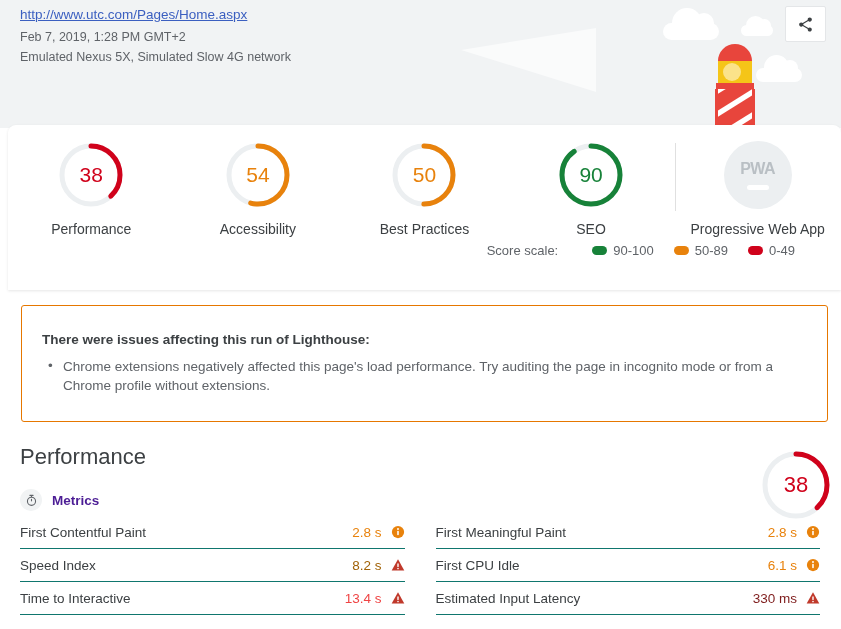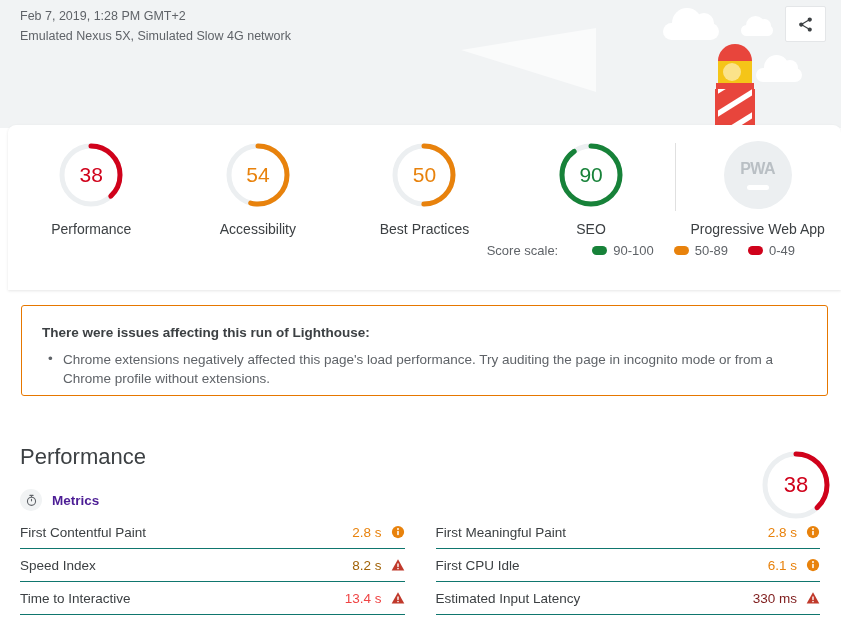--- a/index.html
+++ b/index.html
@@ -136,25 +136,25 @@
     padding: 0 46px 0 0; margin-top: 6px;
     font-size: 13px; color: #5f6368;
   }
   .scale-label { margin-right: 14px; }
   .scale-item { display: flex; align-items: center; margin-left: 20px; }
   .pill { width: 15px; height: 9px; border-radius: 5px; margin-right: 6px; }
 
   
   .warn-box {
     position: absolute; left: 21px; top: 305px;
-    width: 807px; height: 91px;
+    width: 807px; height: 117px;
     border: 1px solid #e67700;
     border-radius: 3px;
     background: #fff;
-    padding: 19px 20px;
+    padding: 26px 20px;
   }
   .warn-title { font-size: 13.5px; font-weight: bold; color: #3c4043; margin-bottom: 10px; }
   .warn-list { list-style: none; }
   .warn-item {
     position: relative; padding-left: 21px;
     font-size: 13.5px; color: #5f6368; line-height: 19px;
   }
   .warn-item::before {
     content: "\2022"; position: absolute; left: 6px; top: -1px; color: #5f6368;
   }
@@ -219,20 +219,21 @@
         <div class="tower">
           <div class="stripe" style="top:-2px"></div>
           <div class="stripe" style="top:21px"></div>
           <div class="stripe" style="top:44px"></div>
 
         </div>
       </div>
     </div>
 
     <div class="header-text">
+      <a class="url-link" href="#">http://www.utc.com/Pages/Home.aspx</a>
       <span class="header-meta">Feb 7, 2019, 1:28 PM GMT+2</span>
       <span class="header-meta">Emulated Nexus 5X, Simulated Slow 4G network</span>
     </div>
 
     <div class="share-btn">
       <span>
         <svg width="17" height="17" viewBox="0 0 24 24" fill="#3c4043">
           <path d="M18 16.08c-.76 0-1.44.3-1.96.77L8.91 12.7c.05-.23.09-.46.09-.7s-.04-.47-.09-.7l7.05-4.11c.54.5 1.25.81 2.04.81 1.66 0 3-1.34 3-3s-1.34-3-3-3-3 1.34-3 3c0 .24.04.47.09.7L8.04 9.81C7.5 9.31 6.79 9 6 9c-1.66 0-3 1.34-3 3s1.34 3 3 3c.79 0 1.5-.31 2.04-.81l7.12 4.16c-.05.21-.08.43-.08.65 0 1.61 1.31 2.92 2.92 2.92s2.92-1.31 2.92-2.92-1.31-2.92-2.92-2.92z"></path>
         </svg>
       </span>

